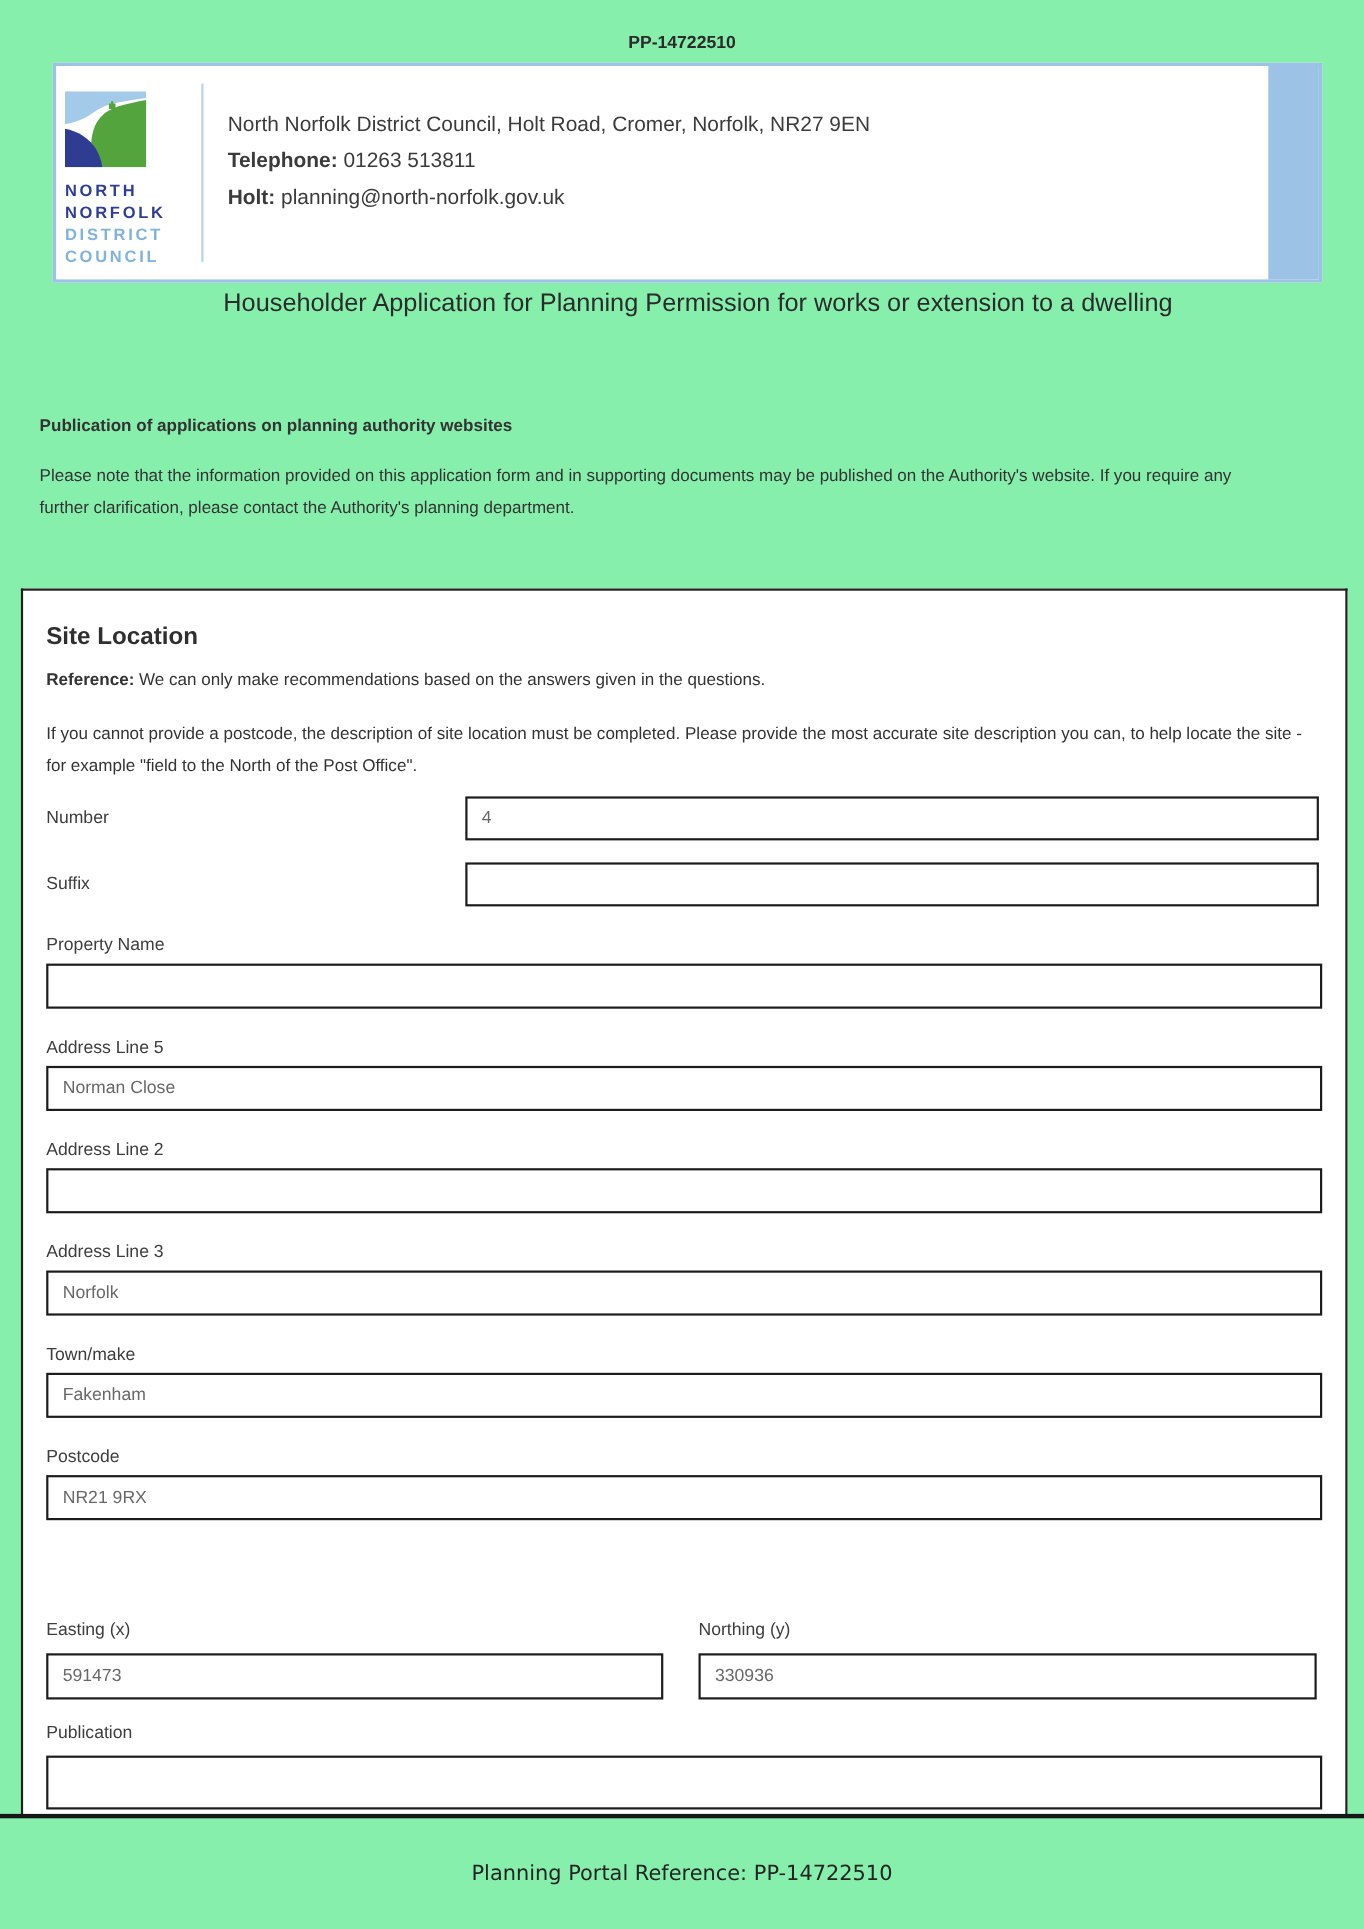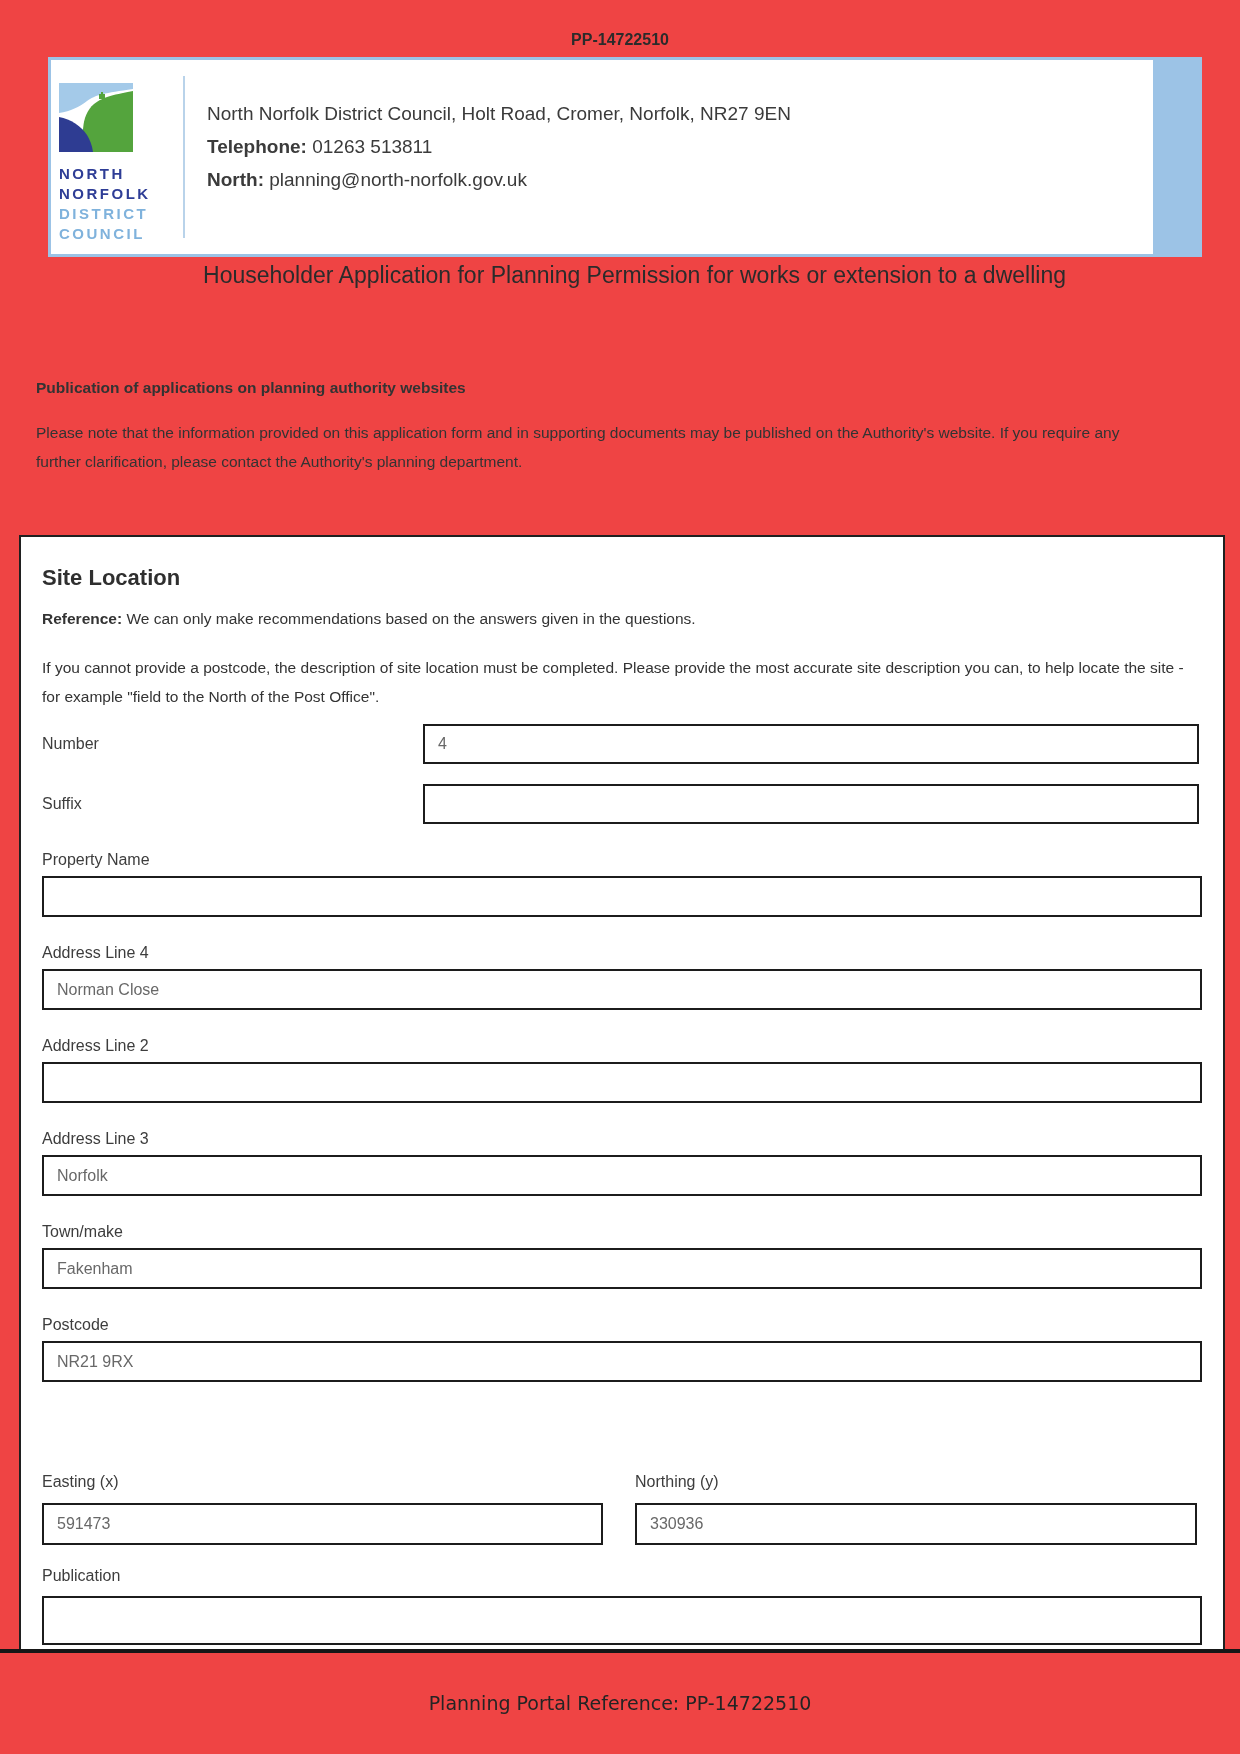--- a/index.html
+++ b/index.html
@@ -1,18 +1,18 @@
 <!DOCTYPE html>
 <html><head>
 <meta charset="utf-8">
 <style>
   * { margin:0; padding:0; box-sizing:border-box; }
   html,body { background:#ffffff; }
   .page {
-    position:relative; width:1240px; height:1754px; background:#ef4444;
+    position:relative; width:1240px; height:1754px; background:#86efac;
     font-family:"Liberation Sans", sans-serif; overflow:hidden;
   }
   
   .top-ref {
     position:absolute; top:31px; left:0; width:100%;
     text-align:center; font-size:16px; font-weight:bold; color:#2b2b2b;
   }
   
   .header-box {
     position:absolute; left:48px; top:57px; width:1154px; height:200px;
@@ -105,21 +105,21 @@
       <div class="lw-navy">NORFOLK</div>
       <div class="lw-blue">DISTRICT</div>
       <div class="lw-blue">COUNCIL</div>
     </div>
 
     <div class="header-divider"></div>
 
     <div class="header-text">
       <p>North Norfolk District Council, Holt Road, Cromer, Norfolk, NR27 9EN</p>
       <p><b>Telephone:</b> <span>01263 513811</span></p>
-      <p><b>North:</b> <span>planning@north-norfolk.gov.uk</span></p>
+      <p><b>Holt:</b> <span>planning@north-norfolk.gov.uk</span></p>
     </div>
   </div>
 
   <div class="main-title">Householder Application for Planning Permission for works or extension to a dwelling</div>
   <div class="pub-heading">Publication of applications on planning authority websites</div>
   <div class="pub-text">Please note that the information provided on this application form and in supporting documents may be published on the Authority's website. If you require any further clarification, please contact the Authority's planning department.</div>
 
   <div class="site-box">
     <div class="section-title">Site Location</div>
 
@@ -129,21 +129,21 @@
 
     <div class="fld-label" style="left:21px; top:187px; line-height:40px;">Number</div>
     <input class="fld-input" style="left: 402px; top: 187px; width: 776px; height: 40px;" value="4">
 
     <div class="fld-label" style="left:21px; top:247px; line-height:40px;">Suffix</div>
     <input class="fld-input" style="left: 402px; top: 247px; width: 776px; height: 40px;" value="">
 
     <div class="fld-label" style="left:21px; top:314px;">Property Name</div>
     <input class="fld-input" style="left: 21px; top: 339px; width: 1160px; height: 41px;" value="">
 
-    <div class="fld-label" style="left:21px; top:407px;">Address Line 4</div>
+    <div class="fld-label" style="left:21px; top:407px;">Address Line 5</div>
     <input class="fld-input" style="left: 21px; top: 432px; width: 1160px; height: 41px;" value="Norman Close">
 
     <div class="fld-label" style="left:21px; top:500px;">Address Line 2</div>
     <input class="fld-input" style="left: 21px; top: 525px; width: 1160px; height: 41px;" value="">
 
     <div class="fld-label" style="left:21px; top:593px;">Address Line 3</div>
     <input class="fld-input" style="left: 21px; top: 618px; width: 1160px; height: 41px;" value="Norfolk">
 
     <div class="fld-label" style="left:21px; top:686px;">Town/make</div>
     <input class="fld-input" style="left: 21px; top: 711px; width: 1160px; height: 41px;" value="Fakenham">

